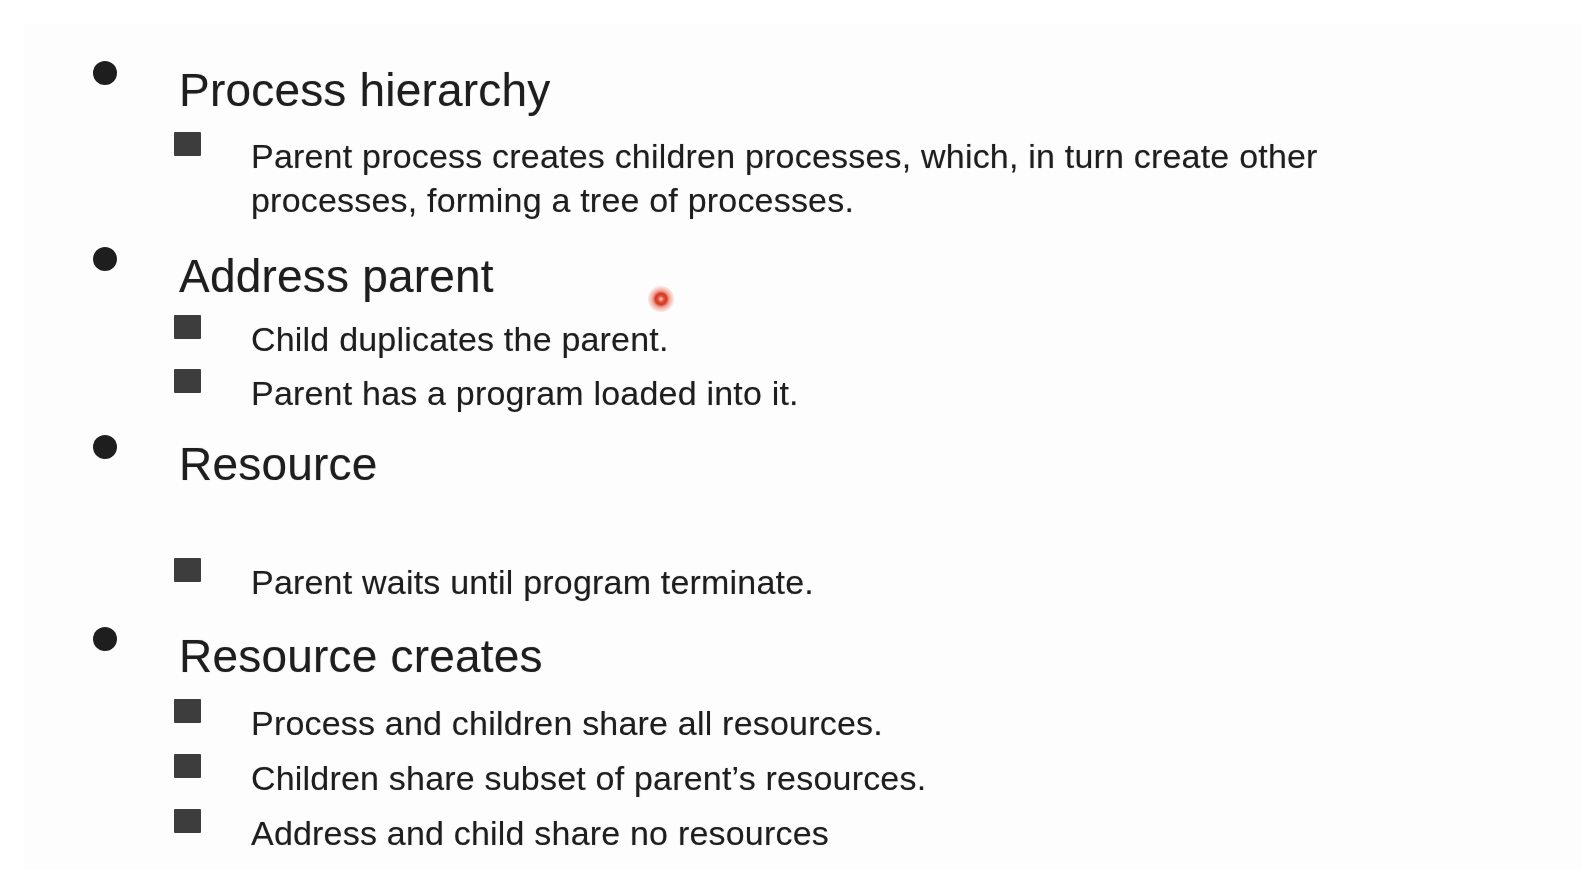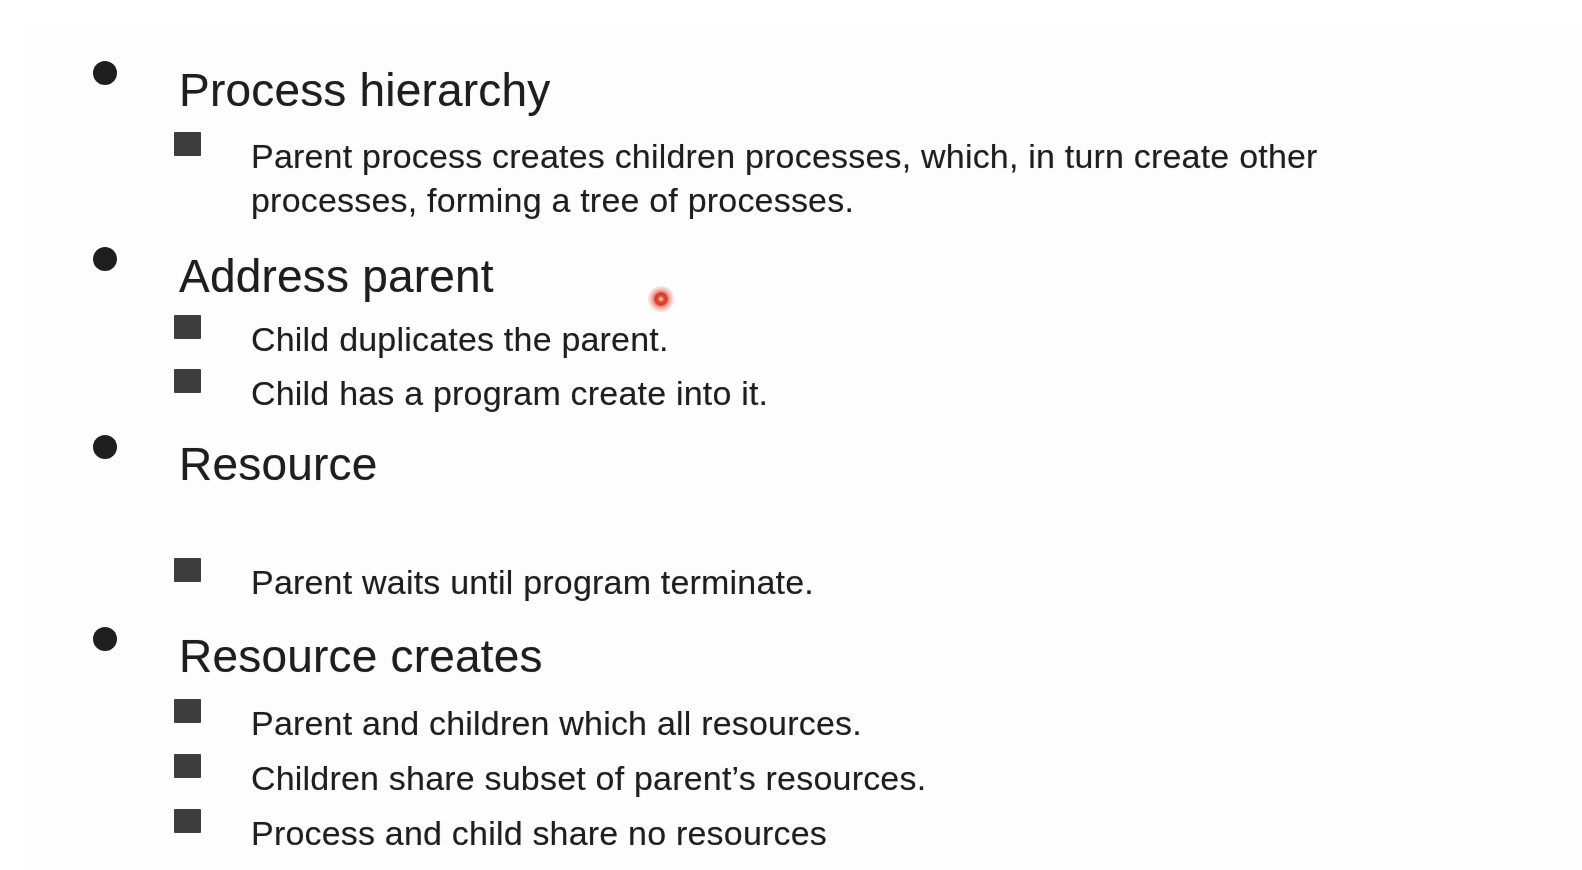--- a/index.html
+++ b/index.html
@@ -84,49 +84,49 @@
     <span class="txt">Address parent</span>
   </div>
 
   <div class="row l2" style="top:269px">
     <span class="dash"></span>
     <span class="txt">Child duplicates the parent.</span>
   </div>
 
   <div class="row l2" style="top:323px">
     <span class="dash"></span>
-    <span class="txt">Child has a program create into it.</span>
+    <span class="txt">Parent has a program loaded into it.</span>
   </div>
 
   <div class="row l1" style="top:391px">
     <span class="bullet"></span>
     <span class="txt">Resource</span>
   </div>
 
 
   <div class="row l2" style="top:512px">
     <span class="dash"></span>
     <span class="txt">Parent waits until program terminate.</span>
   </div>
 
   <div class="row l1" style="top:583px">
     <span class="bullet"></span>
     <span class="txt">Resource creates</span>
   </div>
 
   <div class="row l2" style="top:653px">
     <span class="dash"></span>
-    <span class="txt">Parent and children which all resources.</span>
+    <span class="txt">Process and children share all resources.</span>
   </div>
 
   <div class="row l2" style="top:708px">
     <span class="dash"></span>
     <span class="txt">Children share subset of parent’s resources.</span>
   </div>
 
   <div class="row l2" style="top:763px">
     <span class="dash"></span>
-    <span class="txt">Process and child share no resources</span>
+    <span class="txt">Address and child share no resources</span>
   </div>
 
   <div class="laser"></div>
 
 </div>
 
 </body></html>

